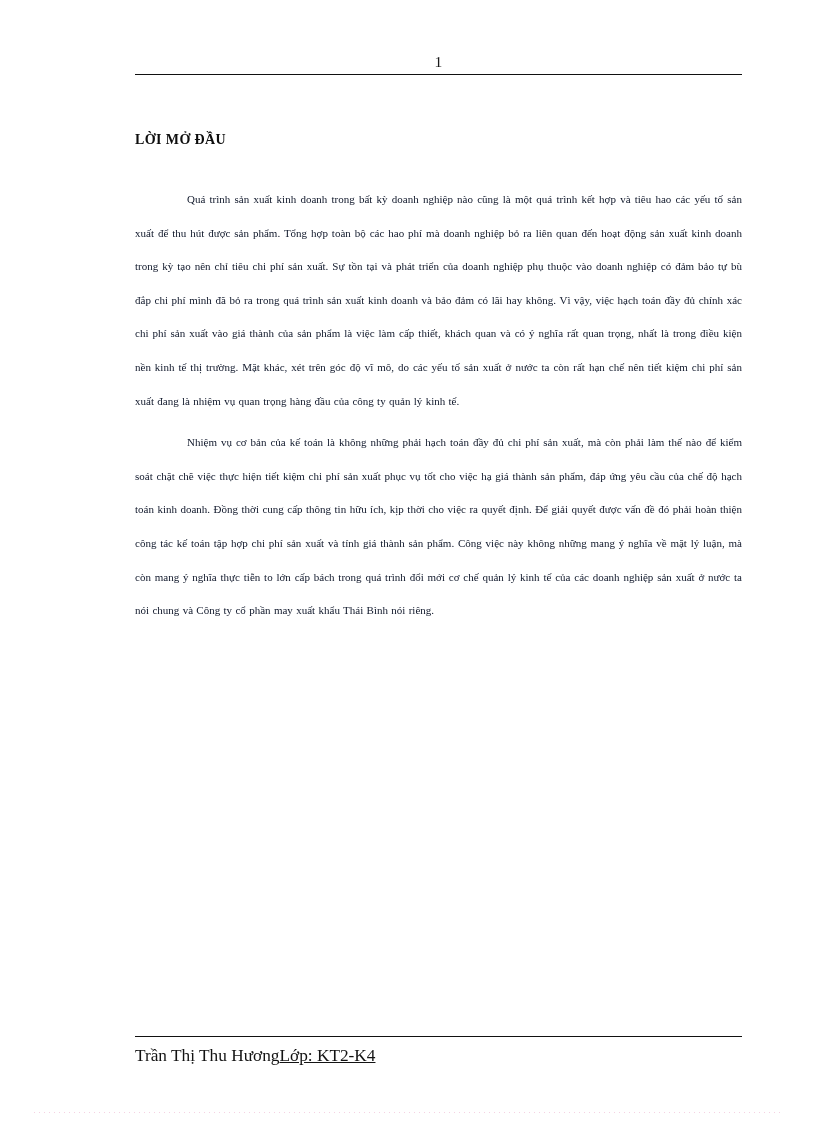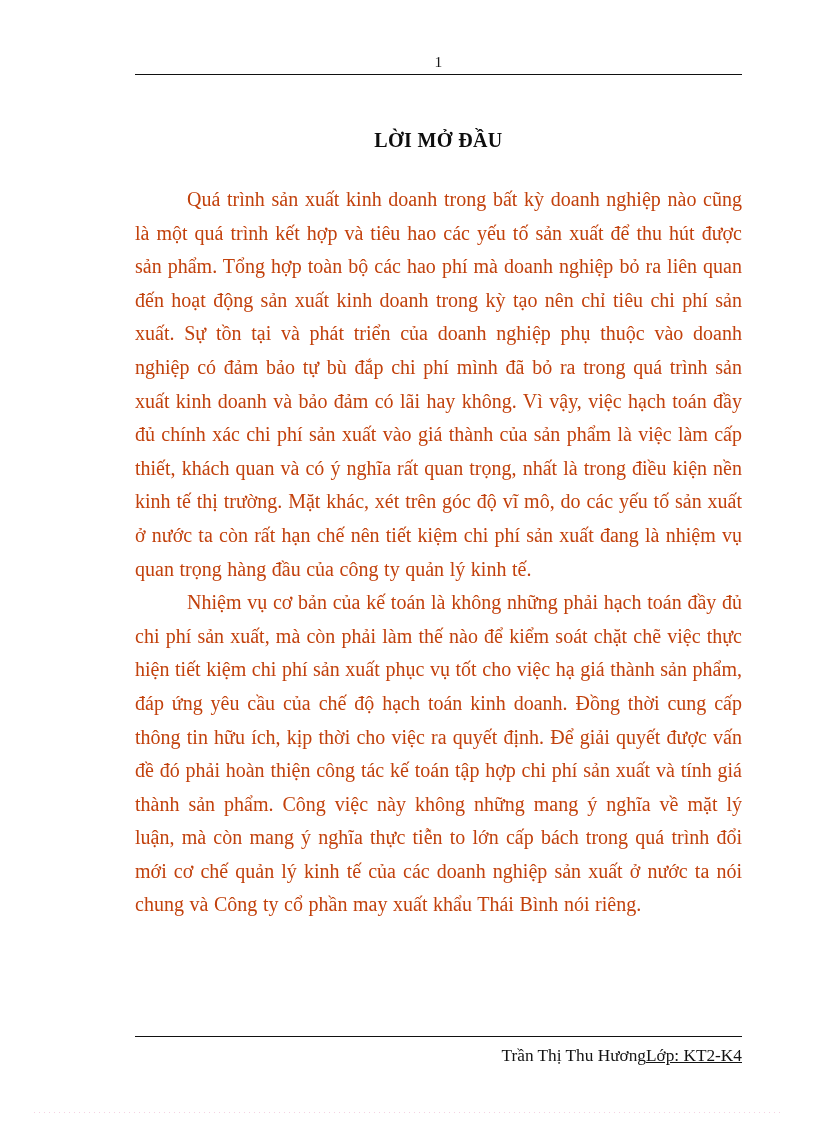--- a/index.html
+++ b/index.html
@@ -53,48 +53,47 @@
     height: 0;
     border-top: 1.4px solid #111111;
   }
 
   
   .doc-title {
     position: absolute;
     left: 135px;
     top: 128px;
     width: 607px;
-    text-align: center;
     font-weight: bold;
-    font-size: 20px;
+    font-size: 14px;
     line-height: 24px;
     letter-spacing: 0.4px;
     color: #0d0d0d;
   }
 
   
   .body-text {
     position: absolute;
     left: 135px;
     top: 183px;
     width: 607px;
   }
   .para {
     margin: 0;
     text-align: justify;
     text-justify: inter-word;
     text-indent: 52px;
-    font-size: 20px;
+    font-size: 11px;
     line-height: 33.6px;
-    color: #c2410c;
+    color: #0f172a;
     word-spacing: 0.6px;
     hyphens: none;
   }
   .para + .para {
-    margin-top: 0;
+    margin-top: 8px;
   }
 
   
   .footer {
     position: absolute;
     left: 135px;
     top: 1036px;
     width: 607px;
     height: 46px;
   }
@@ -105,21 +104,21 @@
     width: 607px;
     height: 0;
     border-top: 1.5px solid #111111;
   }
   .footer-row {
     position: absolute;
     left: 0;
     top: 7px;
     width: 607px;
     display: flex;
-    justify-content: flex-end;
+    justify-content: flex-start;
     align-items: baseline;
     font-size: 17.3px;
     line-height: 26px;
     color: #131313;
   }
   .footer-left { text-align: left; white-space: nowrap; }
   .footer-right { text-align: right; white-space: nowrap; text-decoration: underline; }
 
   
   .scan-edge-artifact {

